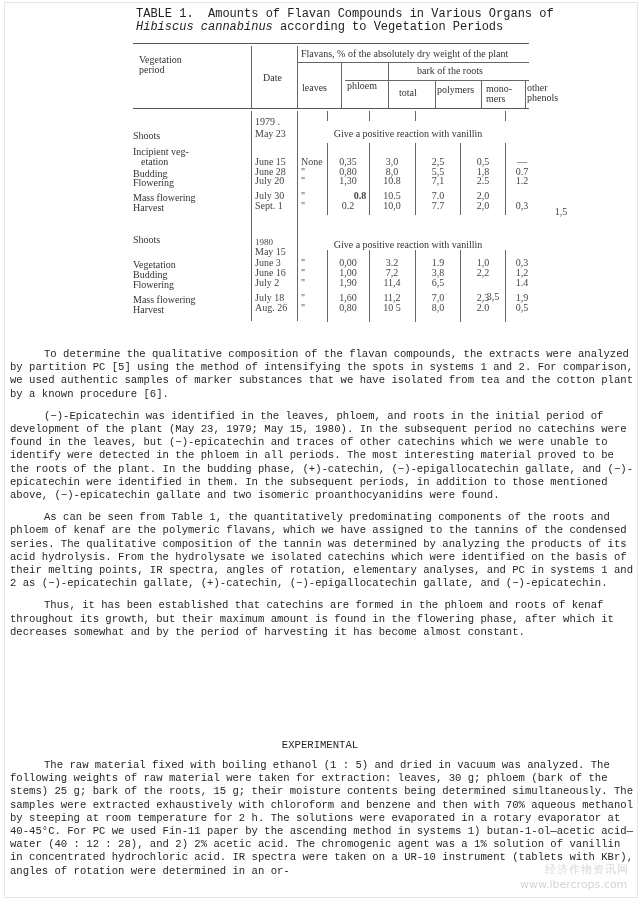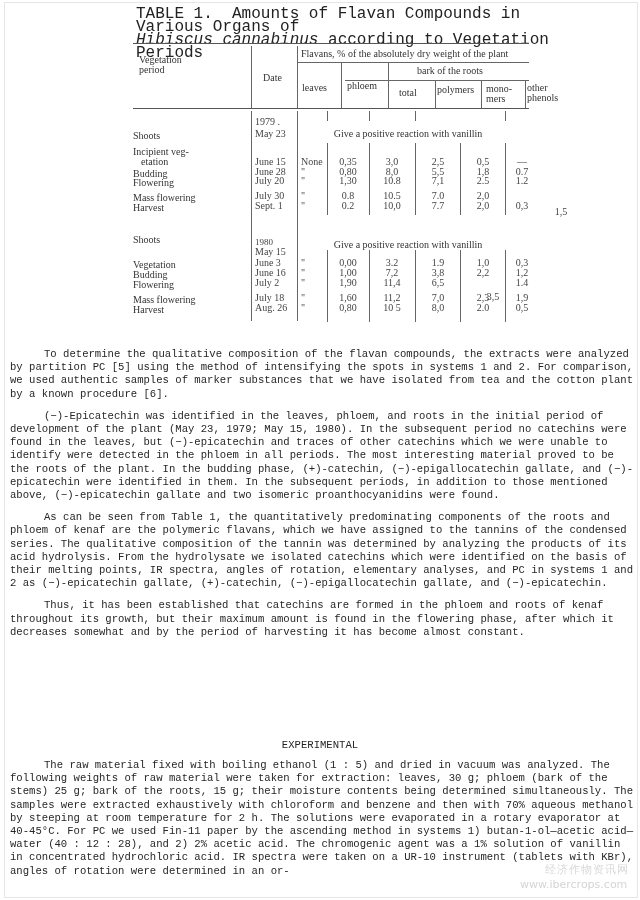--- a/index.html
+++ b/index.html
@@ -7,21 +7,21 @@
     width: 640px; height: 900px; overflow: hidden; position: relative;
     color: #2a2a2a;
   }
   .page {
     position: absolute; left: 4px; top: 2px; width: 632px; height: 894px;
     border: 1px solid #e6e6e6; background: #fff;
   }
   .caption {
     position: absolute; left: 136px; top: 8px; width: 420px;
     font-family: "Liberation Mono", "DejaVu Sans Mono", monospace;
-    font-size: 16px; line-height: 13px; color: #222;
+    font-size: 12px; line-height: 13px; color: #222;
   }
   .caption .sp { font-style: italic; }
   .tbl-wrap {
     position: absolute; left: 133px; top: 43px; width: 398px;
     font-family: "Liberation Serif", "DejaVu Serif", serif;
     font-size: 10px; color: #333;
   }
   .rule-top { position: absolute; left: 0; top: 0; width: 396px; height: 0; border-top: 1.5px solid #555; }
   .rule-mid { position: absolute; left: 0; top: 65px; width: 396px; height: 0; border-top: 1.5px solid #555; }
   .vline { position: absolute; width: 0; border-left: 1px solid #666; }
@@ -131,21 +131,21 @@
         <div class="cell" style="left: 200px; top: 133px; width: 30px;">1,30</div>
         <div class="cell" style="left: 242px; top: 133px; width: 34px;">10.8</div>
         <div class="cell" style="left: 288px; top: 133px; width: 34px;">7,1</div>
         <div class="cell" style="left: 333px; top: 133px; width: 34px;">2.5</div>
         <div class="cell" style="left: 378px; top: 133px; width: 22px;">1.2</div>
       </div>
       <div>
         <div class="row-label" style="top: 150px;">Mass flowering</div>
         <div class="cell" style="left: 122px; top: 148px; text-align: left;">July 30</div>
         <div class="cell" style="left: 168px; top: 148px; width: 24px; text-align: left;">"</div>
-        <div class="cell" style="left: 200px; top: 148px; width: 30px;">0.8</div>
+        <div class="cell" style="left: 212px; top: 148px; width: 30px; font-weight: bold;">0.8</div>
         <div class="cell" style="left: 242px; top: 148px; width: 34px;">10.5</div>
         <div class="cell" style="left: 288px; top: 148px; width: 34px;">7.0</div>
         <div class="cell" style="left: 333px; top: 148px; width: 34px;">2,0</div>
         <div class="cell" style="left: 378px; top: 164px; width: 22px; margin-left: 39px;">1,5</div>
       </div>
       <div>
         <div class="row-label" style="top: 160px;">Harvest</div>
         <div class="cell" style="left: 122px; top: 158px; text-align: left;">Sept. 1</div>
         <div class="cell" style="left: 168px; top: 158px; width: 24px; text-align: left;">"</div>
         <div class="cell" style="left: 200px; top: 158px; width: 30px;">0.2</div>

